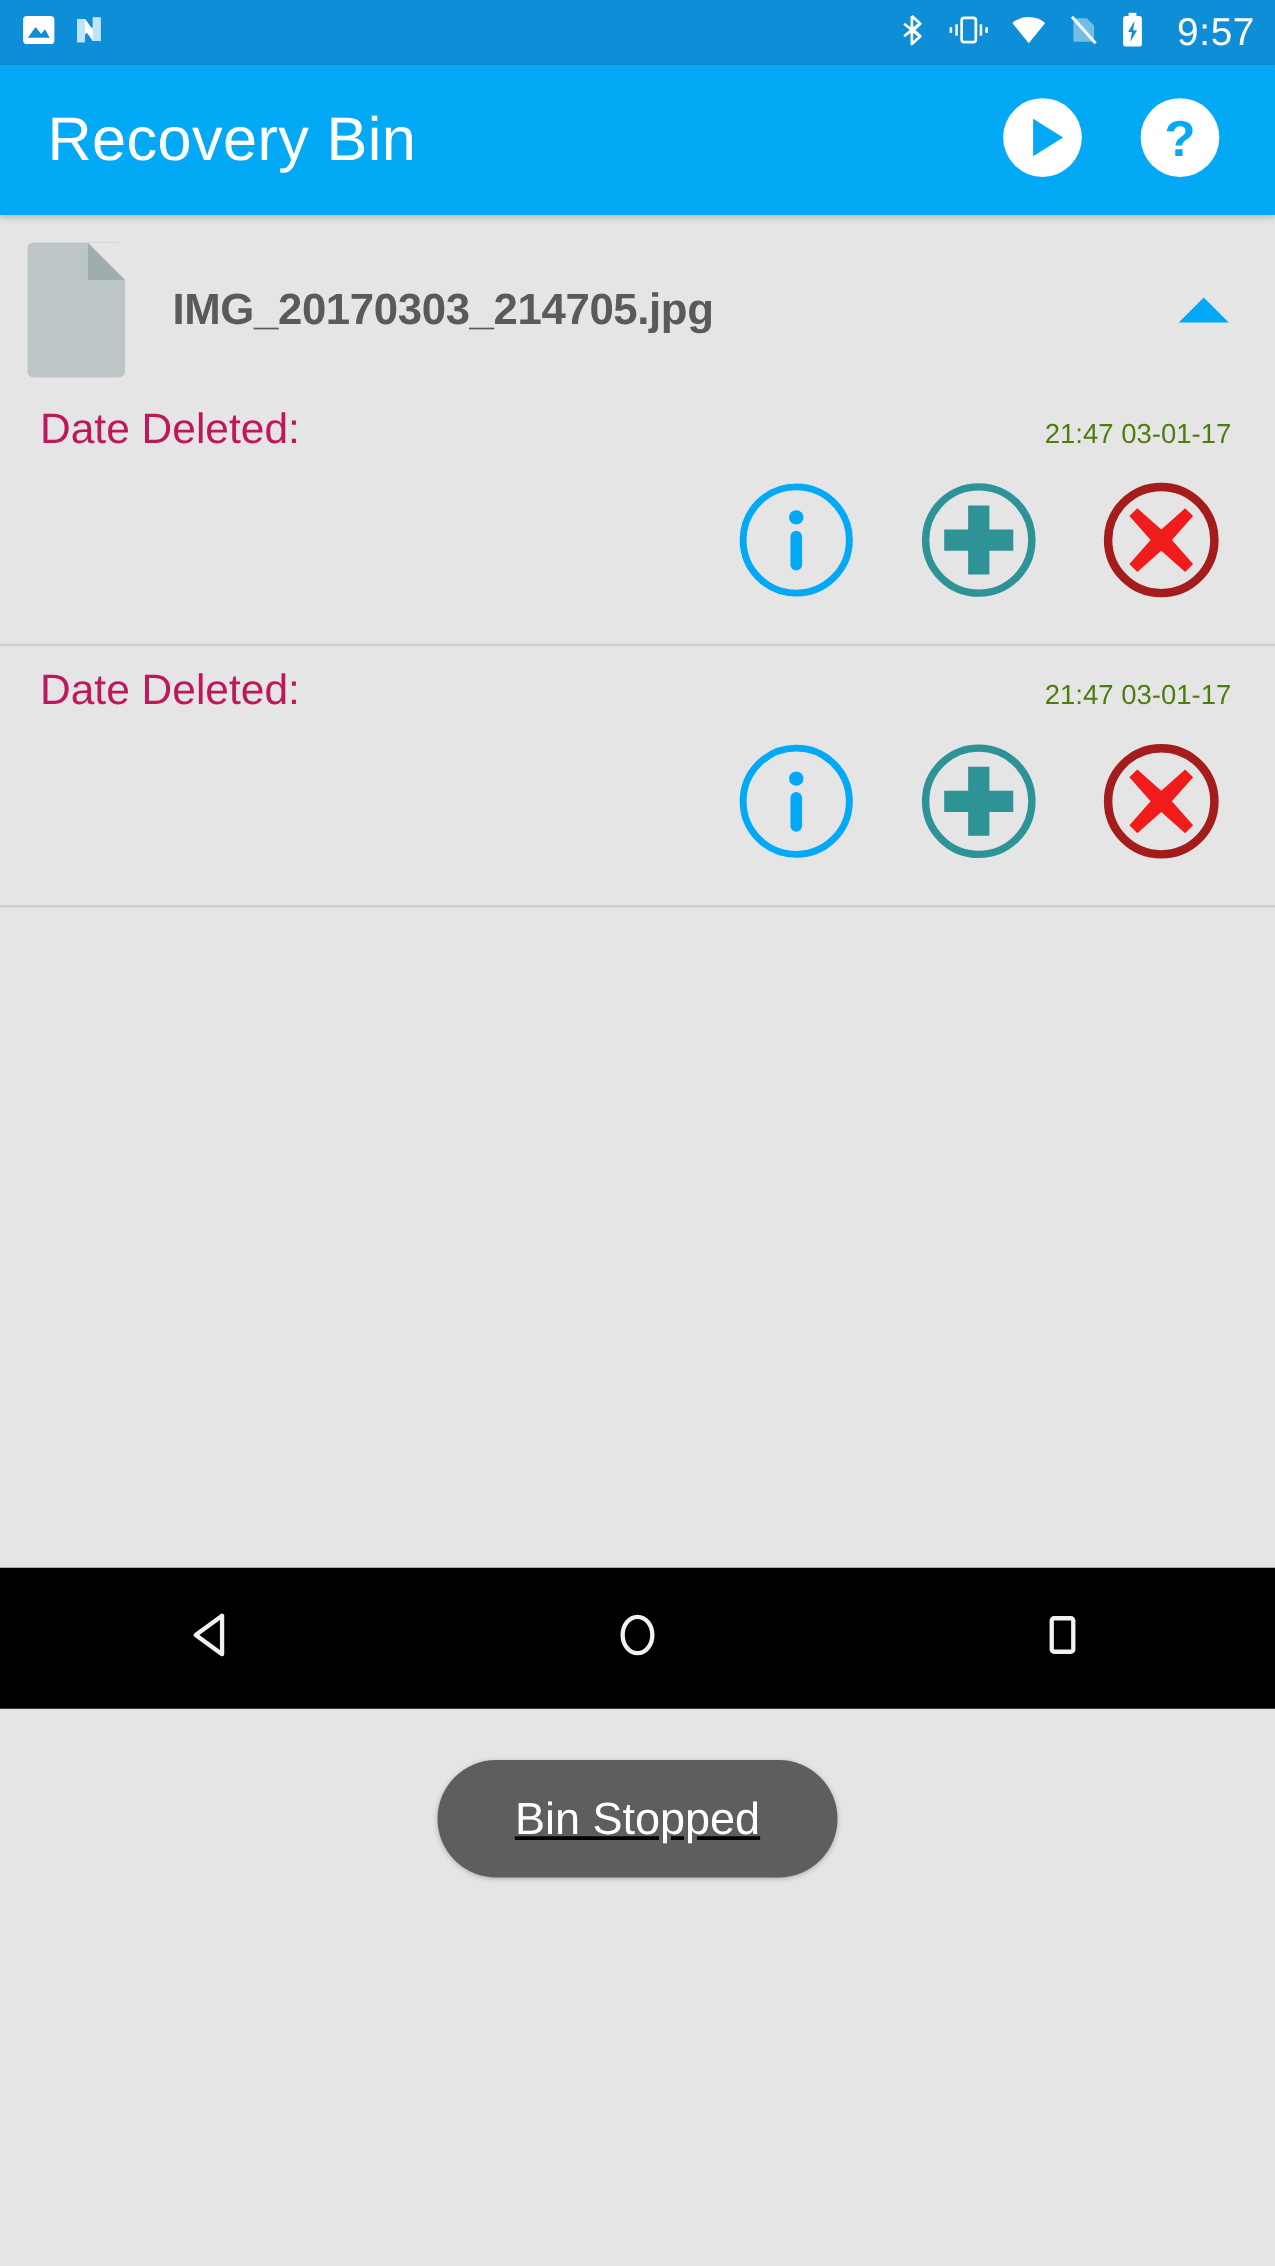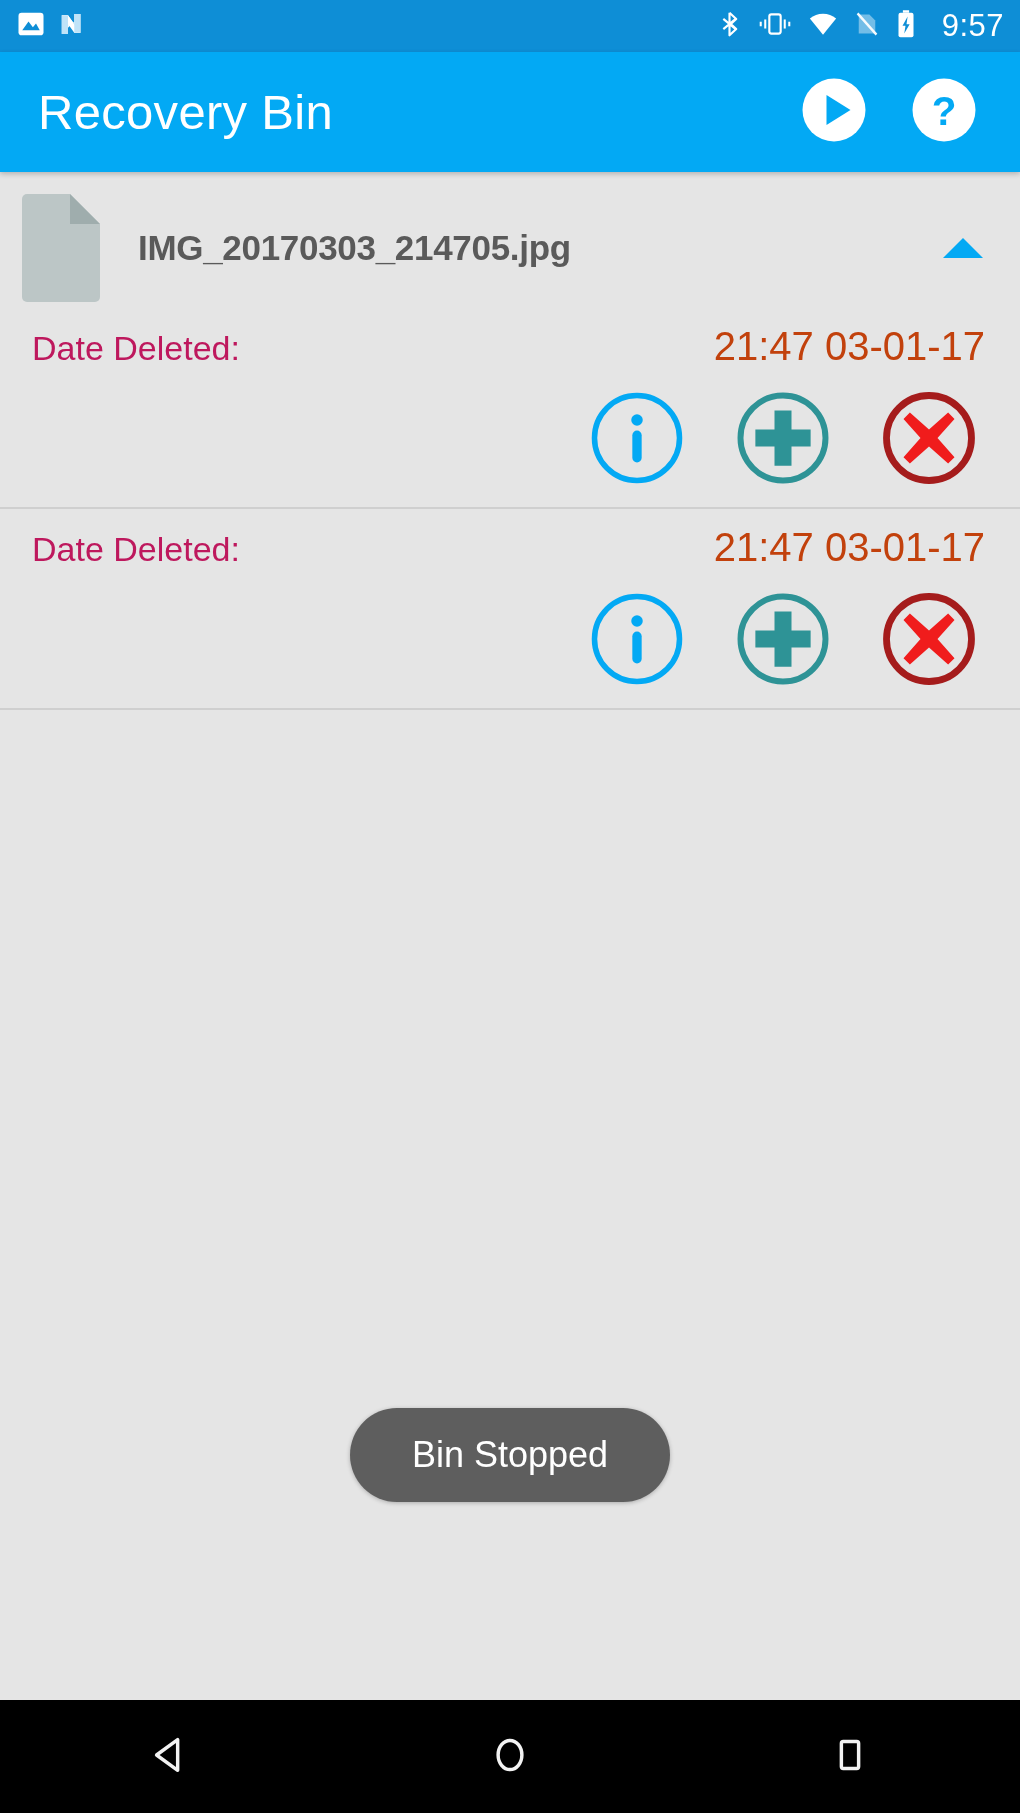--- a/index.html
+++ b/index.html
@@ -2,21 +2,21 @@
 <html><head>
 <meta charset="utf-8">
 <style>
   * { margin:0; padding:0; box-sizing:border-box; }
   html, body {
     width:1020px; height:1813px;
     font-family:"Liberation Sans", sans-serif;
     background:#e5e5e5;
     overflow:hidden;
   }
-  .phone { width:1020px; height:1813px; display:flex; flex-direction:column; background:#e5e5e5; }
+  .phone { width:1020px; height:1367px; display:flex; flex-direction:column; background:#e5e5e5; }
 
   
   .statusbar {
     height:52px; background:#0e8ed6; flex:0 0 52px;
     display:flex; align-items:center; padding:0 16px; color:#fff;
   }
   .sb-left { display:flex; align-items:center; gap:12px; }
   .sb-right { display:flex; align-items:center; gap:15px; margin-left:auto; }
   .sb-time { font-size:31px; font-weight:400; letter-spacing:0.5px; margin-left:10px; }
   .sb-ico { display:block; }
@@ -27,21 +27,21 @@
     display:flex; align-items:center; padding:0 38px;
     box-shadow:0 2px 5px rgba(0,0,0,0.22);
     position:relative; z-index:5;
   }
   .app-title { color:#fff; font-size:49px; font-weight:400; letter-spacing:0.3px; }
   .appbar-actions { margin-left:auto; display:flex; align-items:center; gap:34px; }
   .abtn { width:76px; height:76px; display:flex; align-items:center; justify-content:center; cursor:pointer; }
 
   
   .list { flex:1 1 auto; background:#e5e5e5; position:relative; }
-  .card { background:#e5e5e5; border-bottom:2px solid #cfcfcf; padding:0 0 18px 0; }
+  .card { background:#e5e5e5; border-bottom:2px solid #cfcfcf; padding:0 0 32px 0; }
   .card-head { display:flex; align-items:center; padding:22px 30px 6px 22px; min-height:118px; }
   .fileicon { flex:0 0 78px; height:108px; position:relative; margin-right:38px; }
   .fileicon .body {
     position:absolute; inset:0; background:#bcc6c6; border-radius:5px;
   }
   .fileicon .corner {
     position:absolute; top:0; right:0; width:30px; height:30px;
     background:#9fadad;
     clip-path:polygon(0 0, 100% 100%, 0 100%);
   }
@@ -61,31 +61,31 @@
   .tri-up {
     width:0; height:0;
     border-left:20px solid transparent; border-right:20px solid transparent;
     border-bottom:20px solid #03a9f4;
   }
   .card-meta {
     display:flex; align-items:baseline; justify-content:space-between;
     padding:16px 35px 0 32px;
   }
   .meta-label { font-size:34px; color:#be185d; }
-  .meta-value { font-size:40px; color:#c2410c; }
+  .meta-value { font-size:22px; color:#4d7c0f; }
   .card-actions {
     display:flex; justify-content:flex-end; align-items:center;
     gap:44px; padding:18px 40px 0 0;
   }
   .act { width:102px; height:102px; cursor:pointer; display:block; }
 
   
   .toast-wrap {
     position:absolute; left:0; right:0; top:1236px;
-    display:flex; justify-content:center; pointer-events:none;
+    display:flex; justify-content:center; pointer-events:none;text-decoration:underline;
   }
   .toast {
     background:#5e5e5e; color:#fff; font-size:36px;
     padding:26px 62px; border-radius:50px;
     box-shadow:0 1px 4px rgba(0,0,0,0.25);
   }
 
   
   .navbar {
     flex:0 0 113px; background:#000;

